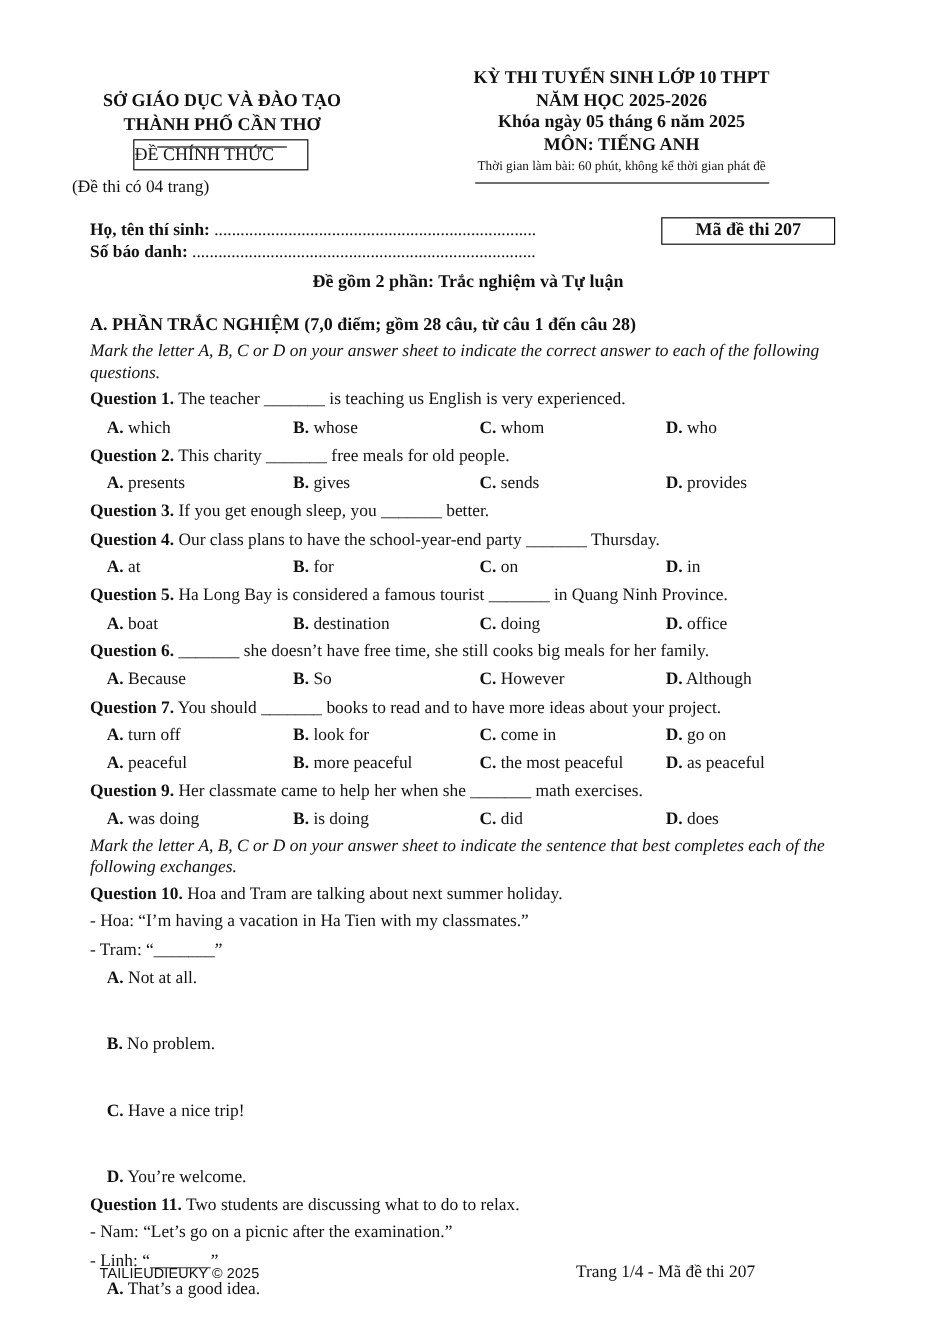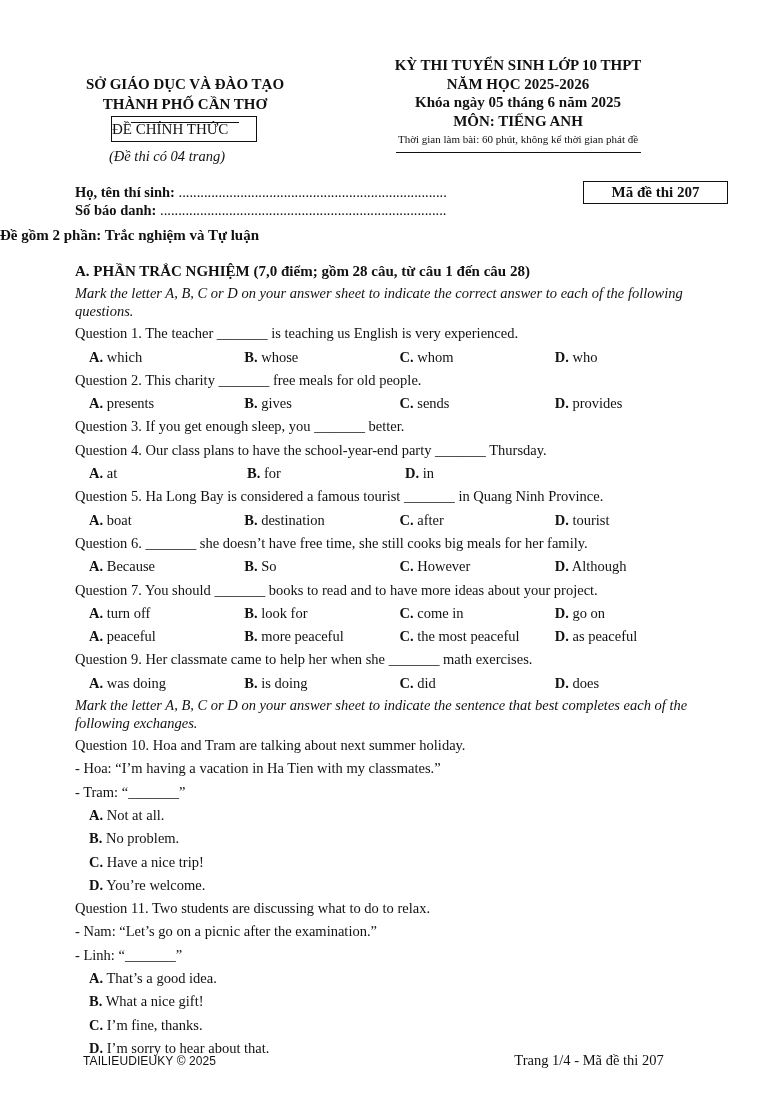--- a/index.html
+++ b/index.html
@@ -3,41 +3,41 @@
 <meta charset="utf-8">
 <style>
   html, body { margin:0; padding:0; background:#ffffff; }
   body { width:780px; height:1103px; position:relative; overflow:hidden;
          font-family:"Liberation Serif", serif; color:#111; font-size:14.5px; }
   .abs { position:absolute; }
   .hdr-left { left:60px; top:56px; width:250px; text-align:center; font-weight:bold; font-size:15px; line-height:20px;margin-top:18px; }
   .hdr-left .rule { width:108px; height:0; border-top:1.4px solid #111; margin:8px auto 0; }
   .official-box { left:111px; top:116px; width:146px; height:26px; border:1.3px solid #111; box-sizing:border-box;
                   text-align:left; line-height:24px; font-size:15px; }
-  .pages-note { left:42px; top:148px; width:250px; text-align:center; font-style:italic; font-size:14.5px; }
+  .pages-note { left:60px; top:148px; width:250px; font-size:14.5px; }
   .hdr-right { left:318px; top:56px; width:400px; text-align:center; font-weight:bold; font-size:15px; line-height:18.5px; }
   .hdr-right .time { font-weight:normal; font-size:11px; }
   .hdr-right .rule { width:245px; border-top:1.4px solid #111; margin:3px auto 0; }
   .cand { left:75px; top:183px; font-size:14.5px; line-height:18px; }
   .cand .lbl { font-weight:bold; }
   .code-box { left:551px; top:181px; width:145px; height:23px; border:1.3px solid #111; box-sizing:border-box;
-              text-align:center; line-height:21px; font-weight:bold; font-size:15px;margin-left:32px; }
-  .parts { left:0; width:780px; top:227px; text-align:left; font-weight:bold; font-size:15px; }
+              text-align:center; line-height:21px; font-weight:bold; font-size:15px; }
+  .parts { left:0; width:780px; top:227px; text-align:center; font-weight:bold; font-size:15px; }
   .content { left:75px; top:260px; width:635px; line-height:23.3px; }
   .sec-title { font-weight:bold; font-size:15px; }
   .instr { font-weight:normal; font-style:italic; line-height:17.5px; margin:2px 0 2px; }
   .q { }
-  .q .qn { font-weight:normal; }
+  .q .qn { font-weight:bold; }
   .opts4 { display:flex; padding-left:14px; }
   .opts4 .opt { width:158px; }
-  .opts2 { display:flex; flex-wrap:wrap; padding-left:14px; }
+  .opts2 { display:flex; flex-wrap:wrap; padding-left:14px;gap:32px; }
   .opts2 .opt { width:316px; }
   .opt .letter { font-weight:bold; }
   .footer-left { left:83px; top:1054px; font-family:"Liberation Sans", sans-serif; font-size:12px; letter-spacing:0.1px; }
-  .footer-right { left:480px; top:1052px; width:218px; text-align:center; font-size:14.5px; }
+  .footer-right { left:480px; top:1052px; width:218px; text-align:left; font-size:14.5px; }
 </style>
 </head>
 <body>
 
 <div class="abs hdr-left">
   <div>SỞ GIÁO DỤC VÀ ĐÀO TẠO</div>
   <div>THÀNH PHỐ CẦN THƠ</div>
   <div class="rule"></div>
 </div>
 <div class="abs official-box">ĐỀ CHÍNH THỨC</div>
@@ -90,30 +90,31 @@
         </div>
       </div>
       <div class="q">
         <div><span class="qn">Question 3.</span><span> If you get enough sleep, you _______ better.</span></div>
       </div>
       <div class="q">
         <div><span class="qn">Question 4.</span><span> Our class plans to have the school-year-end party _______ Thursday.</span></div>
         <div class="opts4">
           <div class="opt"><span class="letter">A.</span><span> at</span></div>
           <div class="opt"><span class="letter">B.</span><span> for</span></div>
+          <div class="opt"><span class="letter">C.</span><span> on</span></div>
           <div class="opt"><span class="letter">D.</span><span> in</span></div>
         </div>
       </div>
       <div class="q">
         <div><span class="qn">Question 5.</span><span> Ha Long Bay is considered a famous tourist _______ in Quang Ninh Province.</span></div>
         <div class="opts4">
           <div class="opt"><span class="letter">A.</span><span> boat</span></div>
           <div class="opt"><span class="letter">B.</span><span> destination</span></div>
-          <div class="opt"><span class="letter">C.</span><span> after</span></div>
-          <div class="opt"><span class="letter">D.</span><span> tourist</span></div>
+          <div class="opt"><span class="letter">C.</span><span> doing</span></div>
+          <div class="opt"><span class="letter">D.</span><span> office</span></div>
         </div>
       </div>
       <div class="q">
         <div><span class="qn">Question 6.</span><span> _______ she doesn’t have free time, she still cooks big meals for her family.</span></div>
         <div class="opts4">
           <div class="opt"><span class="letter">A.</span><span> Because</span></div>
           <div class="opt"><span class="letter">B.</span><span> So</span></div>
           <div class="opt"><span class="letter">C.</span><span> However</span></div>
           <div class="opt"><span class="letter">D.</span><span> Although</span></div>
         </div>

